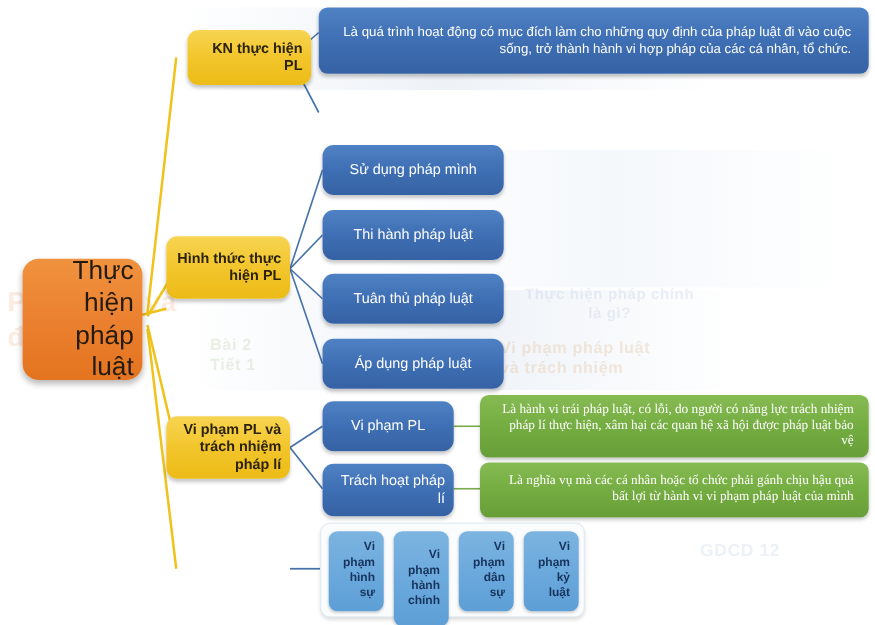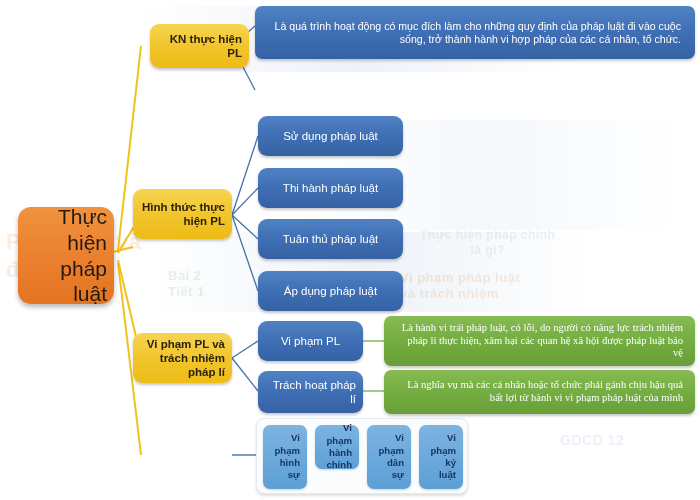--- a/index.html
+++ b/index.html
@@ -162,36 +162,36 @@
   <div class="node n-yellow" style="left:150px; top:24px; width:99px; height:44px;">KN thực hiện PL</div>
 
   <div class="node n-yellow" style="left:133px; top:189px; width:99px; height:50px;">Hình thức thực hiện PL</div>
 
   <div class="node n-yellow" style="left:133px; top:333px; width:99px; height:50px;">Vi phạm PL và trách nhiệm pháp lí</div>
 
 
   <div class="node n-bluewide" style="left:255px; top:6px; width:440px; height:53px; padding:4px 14px;">Là quá trình hoạt động có mục đích làm cho những quy định của pháp luật đi vào cuộc sống, trở thành hành vi hợp pháp của các cá nhân, tổ chức.</div>
 
 
-  <div class="node n-blue" style="left:258px; top:116px; width:145px; height:40px;">Sử dụng pháp luật</div>
+  <div class="node n-blue" style="left:258px; top:116px; width:145px; height:40px;">Sử dụng pháp mình</div>
 
   <div class="node n-blue" style="left:258px; top:168px; width:145px; height:40px;">Thi hành pháp luật</div>
 
   <div class="node n-blue" style="left:258px; top:219px; width:145px; height:40px;">Tuân thủ pháp luật</div>
 
   <div class="node n-blue" style="left:258px; top:271px; width:145px; height:40px;">Áp dụng pháp luật</div>
 
   <div class="node n-blue" style="left:258px; top:321px; width:105px; height:40px;">Vi phạm PL</div>
 
   <div class="node n-blue" style="left:258px; top:371px; width:105px; height:42px;">Trách hoạt pháp lí</div>
 
   <div class="node n-green" style="left:384px; top:316px; width:311px; height:50px; padding:3px 12px;">Là hành vi trái pháp luật, có lỗi, do người có năng lực trách nhiệm pháp lí thực hiện, xâm hại các quan hệ xã hội được pháp luật bảo vệ</div>
 
   <div class="node n-green" style="left:384px; top:370px; width:311px; height:44px; padding:3px 12px;">Là nghĩa vụ mà các cá nhân hoặc tổ chức phải gánh chịu hậu quả bất lợi từ hành vi vi phạm pháp luật của mình</div>
 
   <div class="grp-bottom" style="left:256px; top:418px; width:212px; height:76px;">
     <div class="node n-lightblue" style="left:6px; top:6px; width:44px; height:64px; position:absolute;">Vi phạm hình sự</div>
-    <div class="node n-lightblue" style="left:58px; top:6px; width:44px; height:44px; position:absolute;">Vi phạm hành chính</div>
+    <div class="node n-lightblue" style="left:58px; top:6px; width:44px; height:76px; position:absolute;">Vi phạm hành chính</div>
     <div class="node n-lightblue" style="left:110px; top:6px; width:44px; height:64px; position:absolute;">Vi phạm dân sự</div>
     <div class="node n-lightblue" style="left:162px; top:6px; width:44px; height:64px; position:absolute;">Vi phạm kỷ luật</div>
   </div>
 
 </div>
 
 </body></html>

